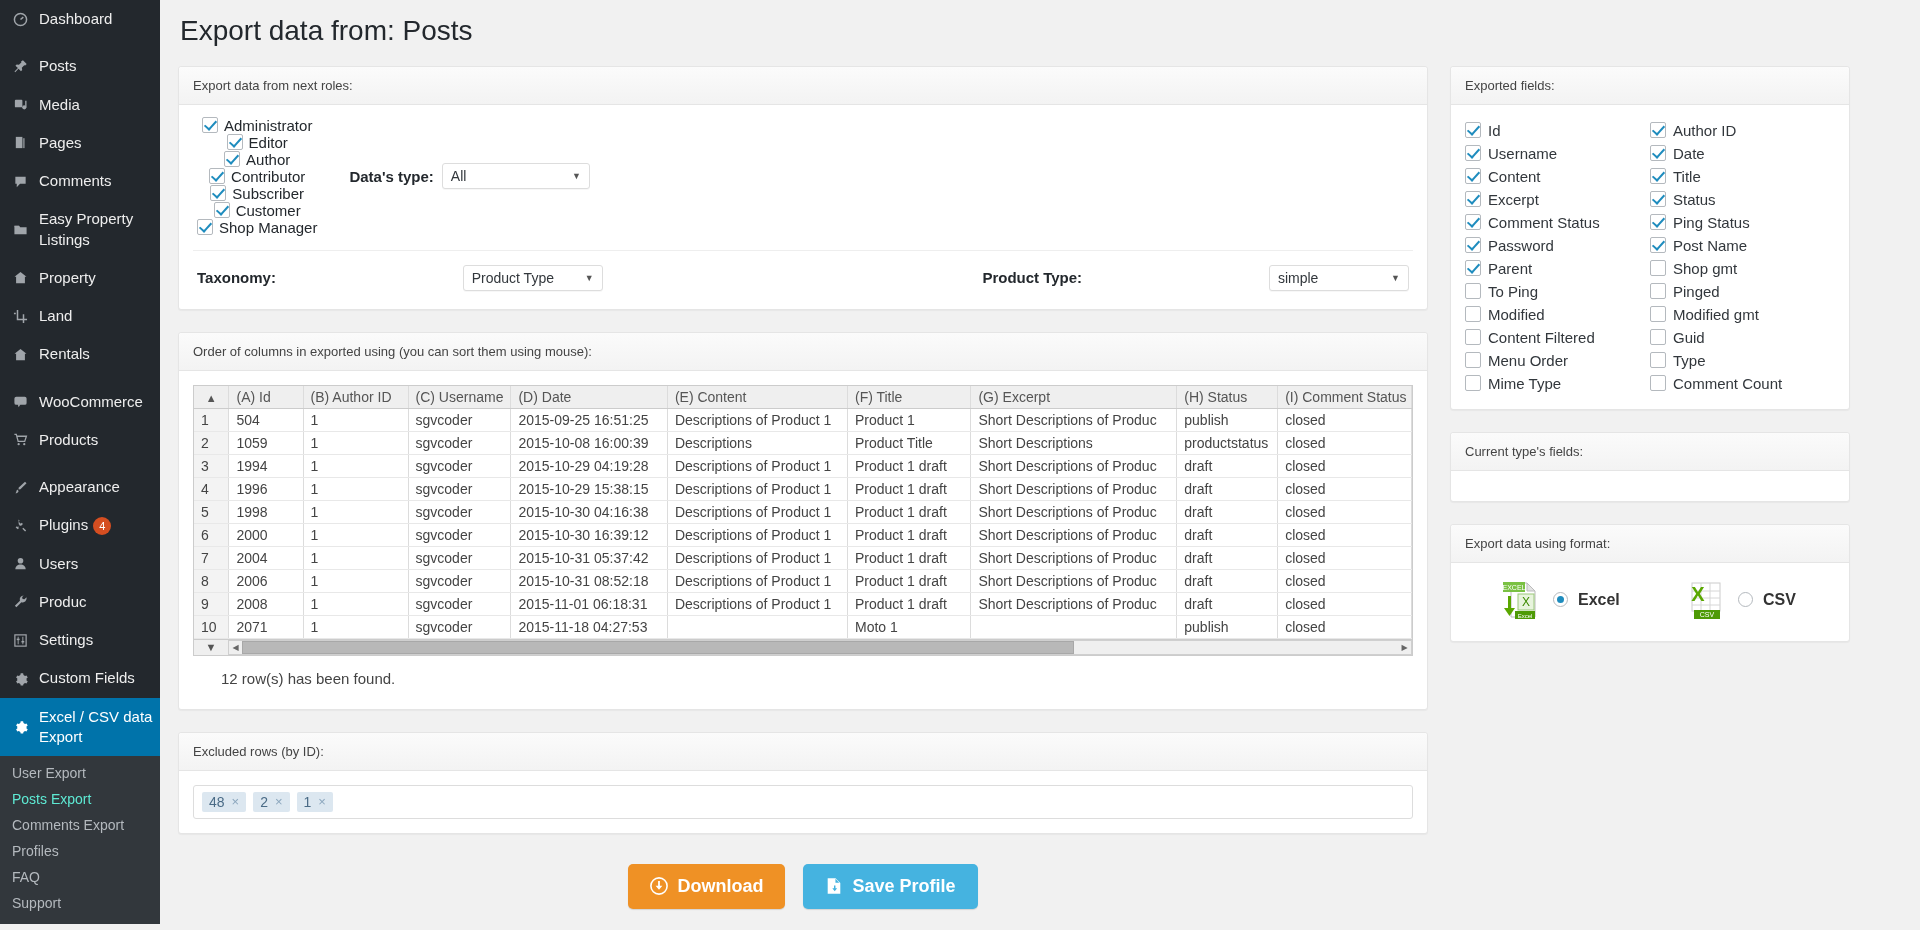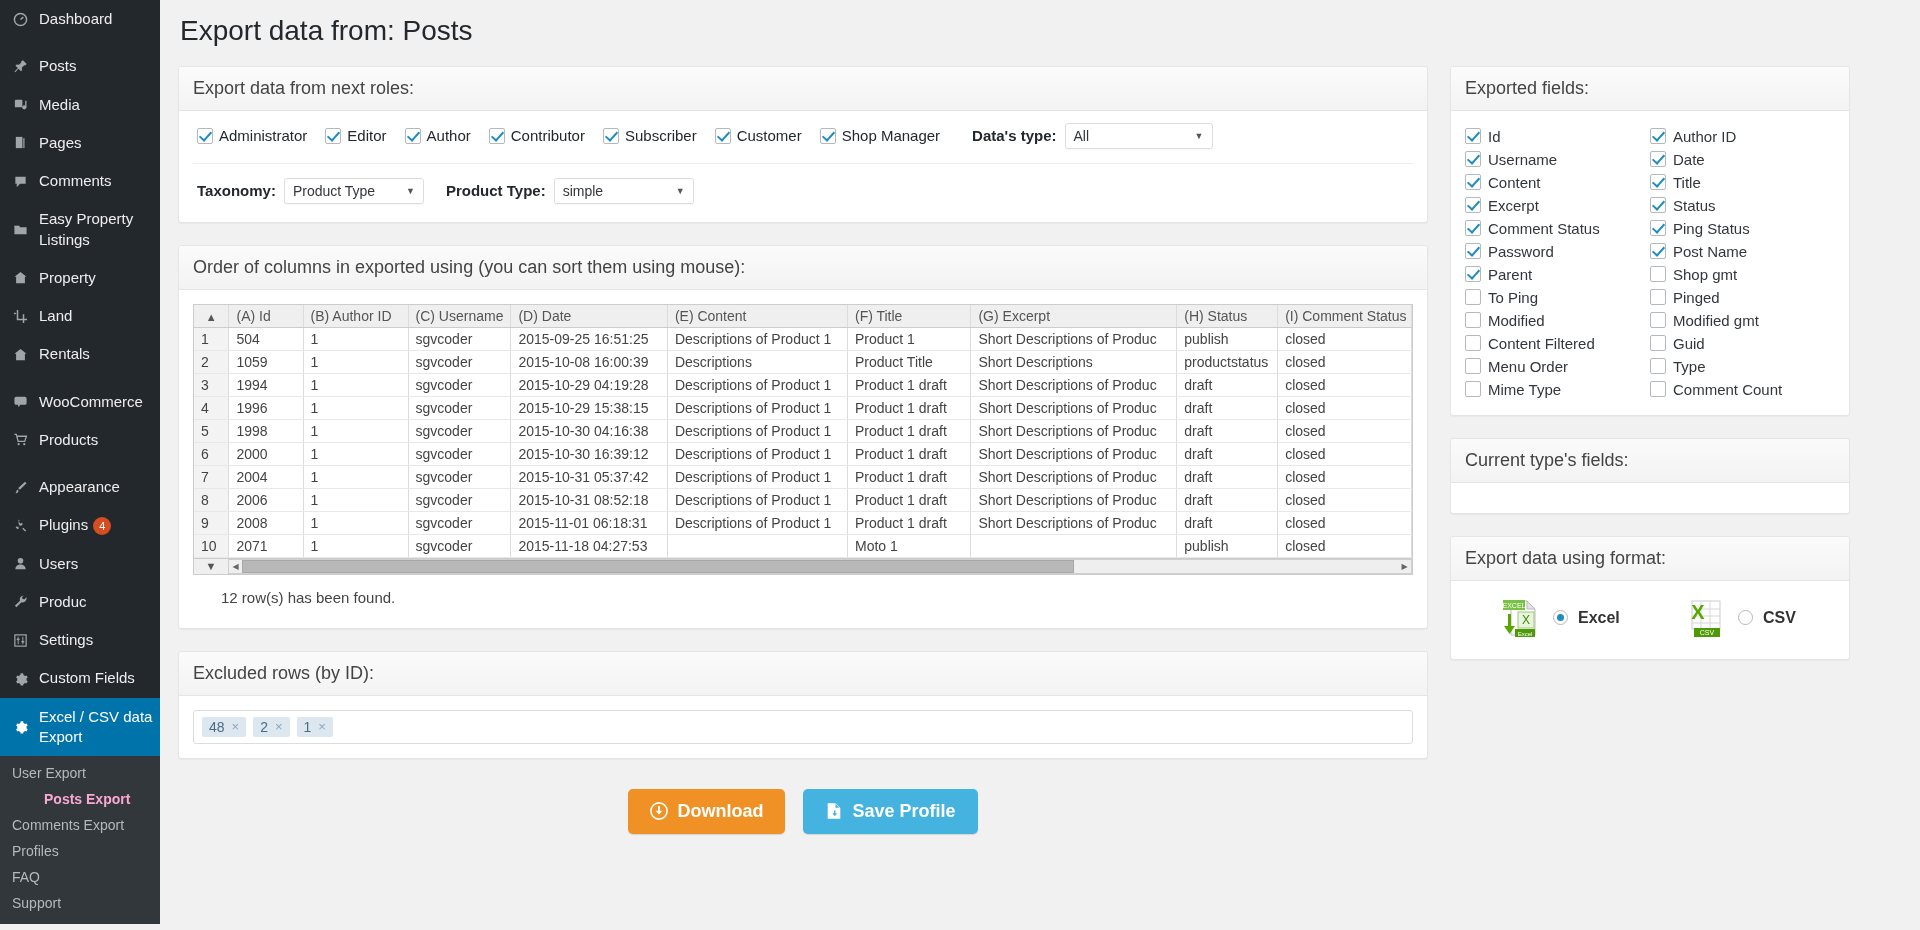--- a/index.html
+++ b/index.html
@@ -47,21 +47,21 @@
     display:inline-block; min-width:18px; height:18px; line-height:18px;
     border-radius:9px; background:#d54e21; color:#fff;
     font-size:11px; text-align:center; padding:0 5px; margin-left:5px;
     vertical-align:middle;
   }
   .submenu { background:#32373c; padding:4px 0 8px 0; }
   .submenu-item {
     display:block; padding:5px 0 5px 12px;
     font-size:14px; color:#b4b9be;
   }
-  .submenu-item.current { color:#f9a8d4; font-weight:bold;margin-left:32px; }
+  .submenu-item.current { color:#5eead4; font-weight:normal; }
 
   
   .main {
     flex:1; height:930px; overflow:hidden;
     padding:0 20px 0 18px;
   }
   .page-title {
     font-size:28px; font-weight:normal; color:#23282d;
     margin:14px 0 18px 2px; line-height:1.2;
   }
@@ -70,21 +70,21 @@
   .col-right { width:400px; flex:0 0 400px; }
 
   .panel {
     background:#fff; border:1px solid #e5e5e5;
     border-radius:3px; margin-bottom:22px;
     box-shadow:0 1px 1px rgba(0,0,0,.04);
   }
   .panel-head {
     background:linear-gradient(#fbfbfb,#f3f3f3);
     border-bottom:1px solid #e5e5e5;
-    padding:11px 14px; font-size:18px; color:#444;
+    padding:11px 14px; font-size:13px; color:#444;
     border-radius:3px 3px 0 0;
   }
   .panel-body { padding:14px; }
 
   
   .roles-row {
     display:flex; align-items:center; flex-wrap:nowrap;
     padding:12px 4px 14px 4px;
     border-bottom:1px solid #eee;
   }
@@ -107,21 +107,21 @@
     border:1px solid #ddd; border-radius:3px; background:#fff;
     height:26px; line-height:24px; padding:0 26px 0 8px;
     font-size:14px; color:#32373c; display:inline-block;
     position:relative; min-width:90px;
     box-shadow:0 1px 0 rgba(0,0,0,.03);
   }
   .sel .arw {
     position:absolute; right:8px; top:0; line-height:24px;
     font-size:9px; color:#555;
   }
-  .taxo-row { display:flex; align-items:center; padding:14px 4px 6px 4px; }
+  .taxo-row { display:flex; align-items:center; padding:14px 4px 6px 4px;justify-content:space-between; }
   .taxo-row .strong { margin-right:8px; }
   .gap { width:22px; }
 
   
   .tbl-wrap { border:1px solid #ccc; background:#fff; }
   table.grid { border-collapse:collapse; width:100%; table-layout:fixed; font-size:14px; }
   table.grid th, table.grid td {
     border-right:1px solid #dcdcdc; border-bottom:1px solid #e8e8e8;
     padding:3px 7px; text-align:left;
     white-space:nowrap; overflow:hidden; text-overflow:clip;
@@ -392,21 +392,21 @@
     <h1 class="page-title">Export data from: Posts</h1>
 
     <div class="cols">
 
       <div class="col-left">
 
         <div class="panel">
           <div class="panel-head">Export data from next roles:</div>
           <div class="panel-body" style="padding:0 14px 12px 14px;">
             <div class="roles-row">
-              <div id="roles-list" style="display:flex;align-items:center;">
+              <div id="roles-list" style="display:flex;align-items:center;flex-direction:column;">
                   <span class="cbx-label">
                     <span class="cbx on"></span>
                     <span>Administrator</span>
                   </span>
                   <span class="cbx-label">
                     <span class="cbx on"></span>
                     <span>Editor</span>
                   </span>
                   <span class="cbx-label">
                     <span class="cbx on"></span>

